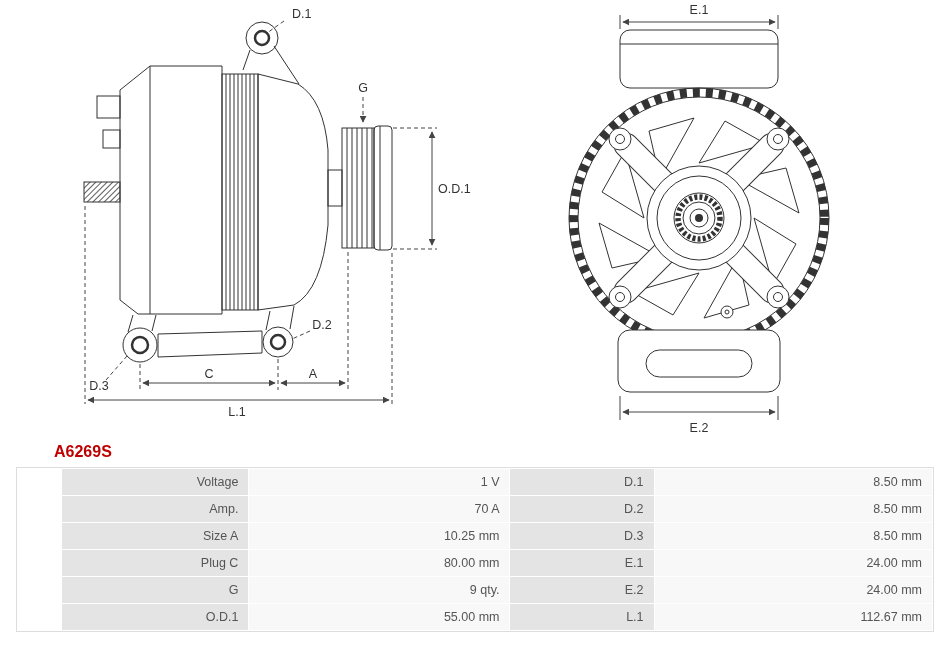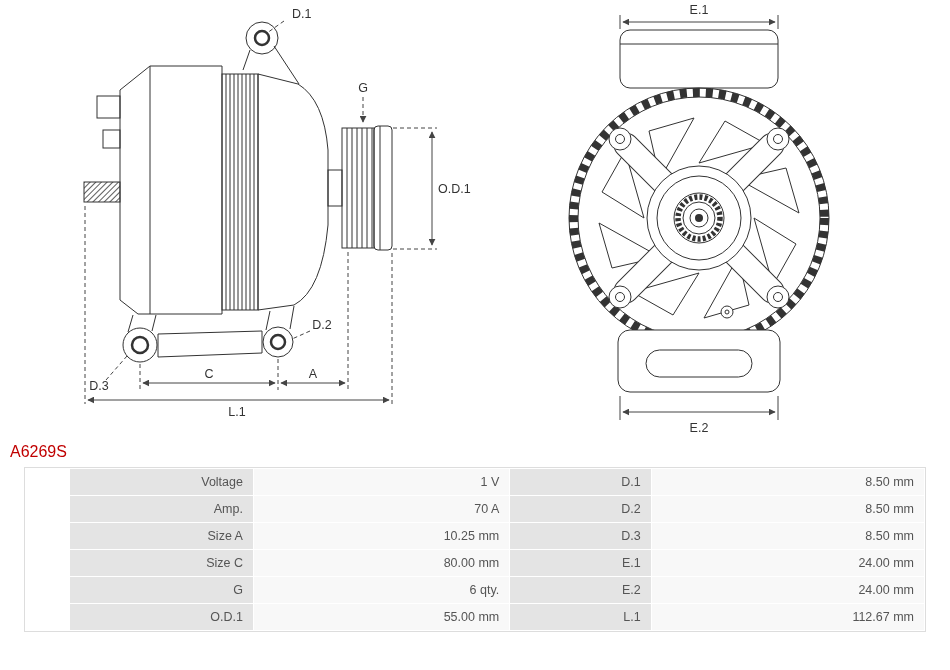--- a/index.html
+++ b/index.html
@@ -6,24 +6,25 @@
   .page {
     width:950px; height:670px; background:#fff; overflow:hidden;
     font-family:"Liberation Sans", sans-serif; position:relative;border-radius:26px;
   }
   .drawings { display:block; }
   svg text {
     font-family:"Liberation Sans", sans-serif;
     font-size:12.5px; fill:#333; stroke:none;
   }
   .part-number {
-    color:#c00000; font-size:16px; font-weight:normal;
+    color:#c00000; font-size:16px; font-weight:bold;
     padding:3px 0 6px 10px;
-  }
-  .table-wrap { margin:0 24px; border:1px solid #ddd;padding-left:44px; }
+    margin-left:44px;
+  }
+  .table-wrap { margin:0 16px; border:1px solid #ddd;padding-left:44px; }
   .spec-table {
     width:100%; border-collapse:separate; border-spacing:1px;
     background:#fff; table-layout:fixed; font-size:12.5px; color:#555;
   }
   .spec-table td { padding:6px 10px; text-align:right; white-space:nowrap; overflow:hidden; }
   td.lbl { background:#e4e4e4; }
   td.val { background:#f8f8f8; }
 </style>
 </head>
 <body>
@@ -199,28 +200,28 @@
           <td class="lbl">D.2</td>
           <td class="val">8.50 mm</td>
         </tr>
         <tr>
           <td class="lbl">Size A</td>
           <td class="val">10.25 mm</td>
           <td class="lbl">D.3</td>
           <td class="val">8.50 mm</td>
         </tr>
         <tr>
-          <td class="lbl">Size C</td>
+          <td class="lbl">Plug C</td>
           <td class="val">80.00 mm</td>
           <td class="lbl">E.1</td>
           <td class="val">24.00 mm</td>
         </tr>
         <tr>
           <td class="lbl">G</td>
-          <td class="val">6 qty.</td>
+          <td class="val">9 qty.</td>
           <td class="lbl">E.2</td>
           <td class="val">24.00 mm</td>
         </tr>
         <tr>
           <td class="lbl">O.D.1</td>
           <td class="val">55.00 mm</td>
           <td class="lbl">L.1</td>
           <td class="val">112.67 mm</td>
         </tr>
       </tbody>

